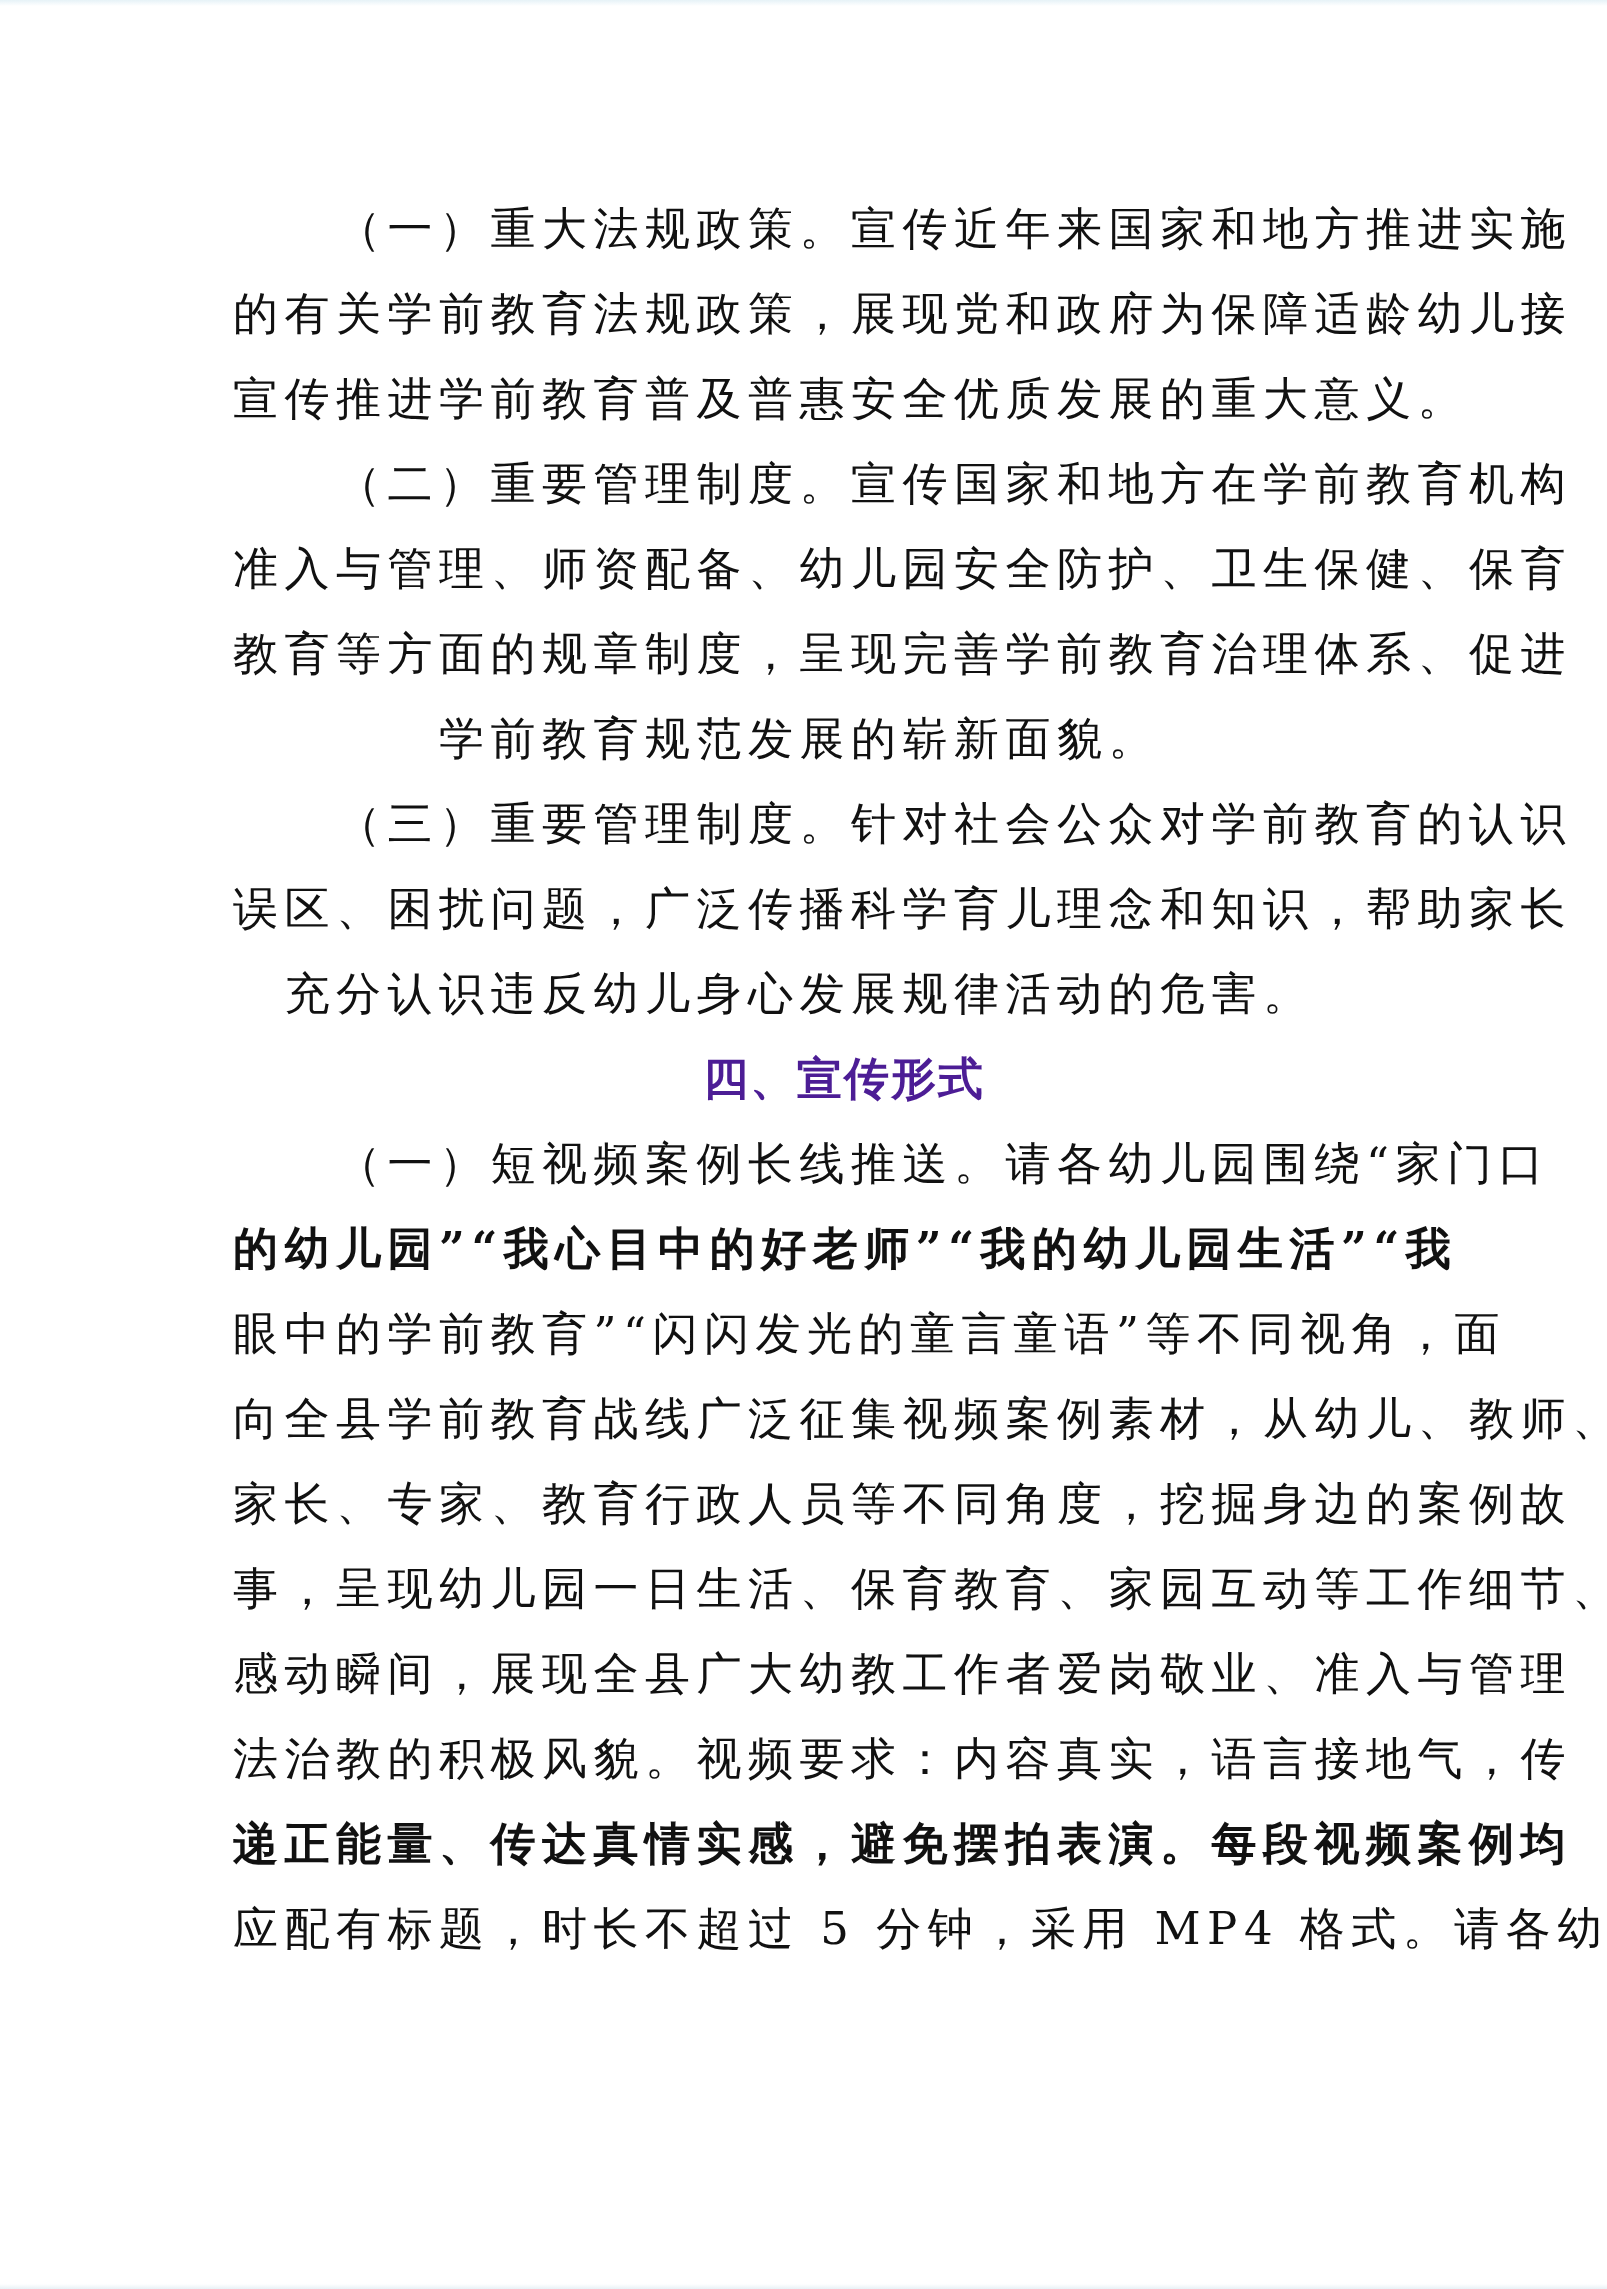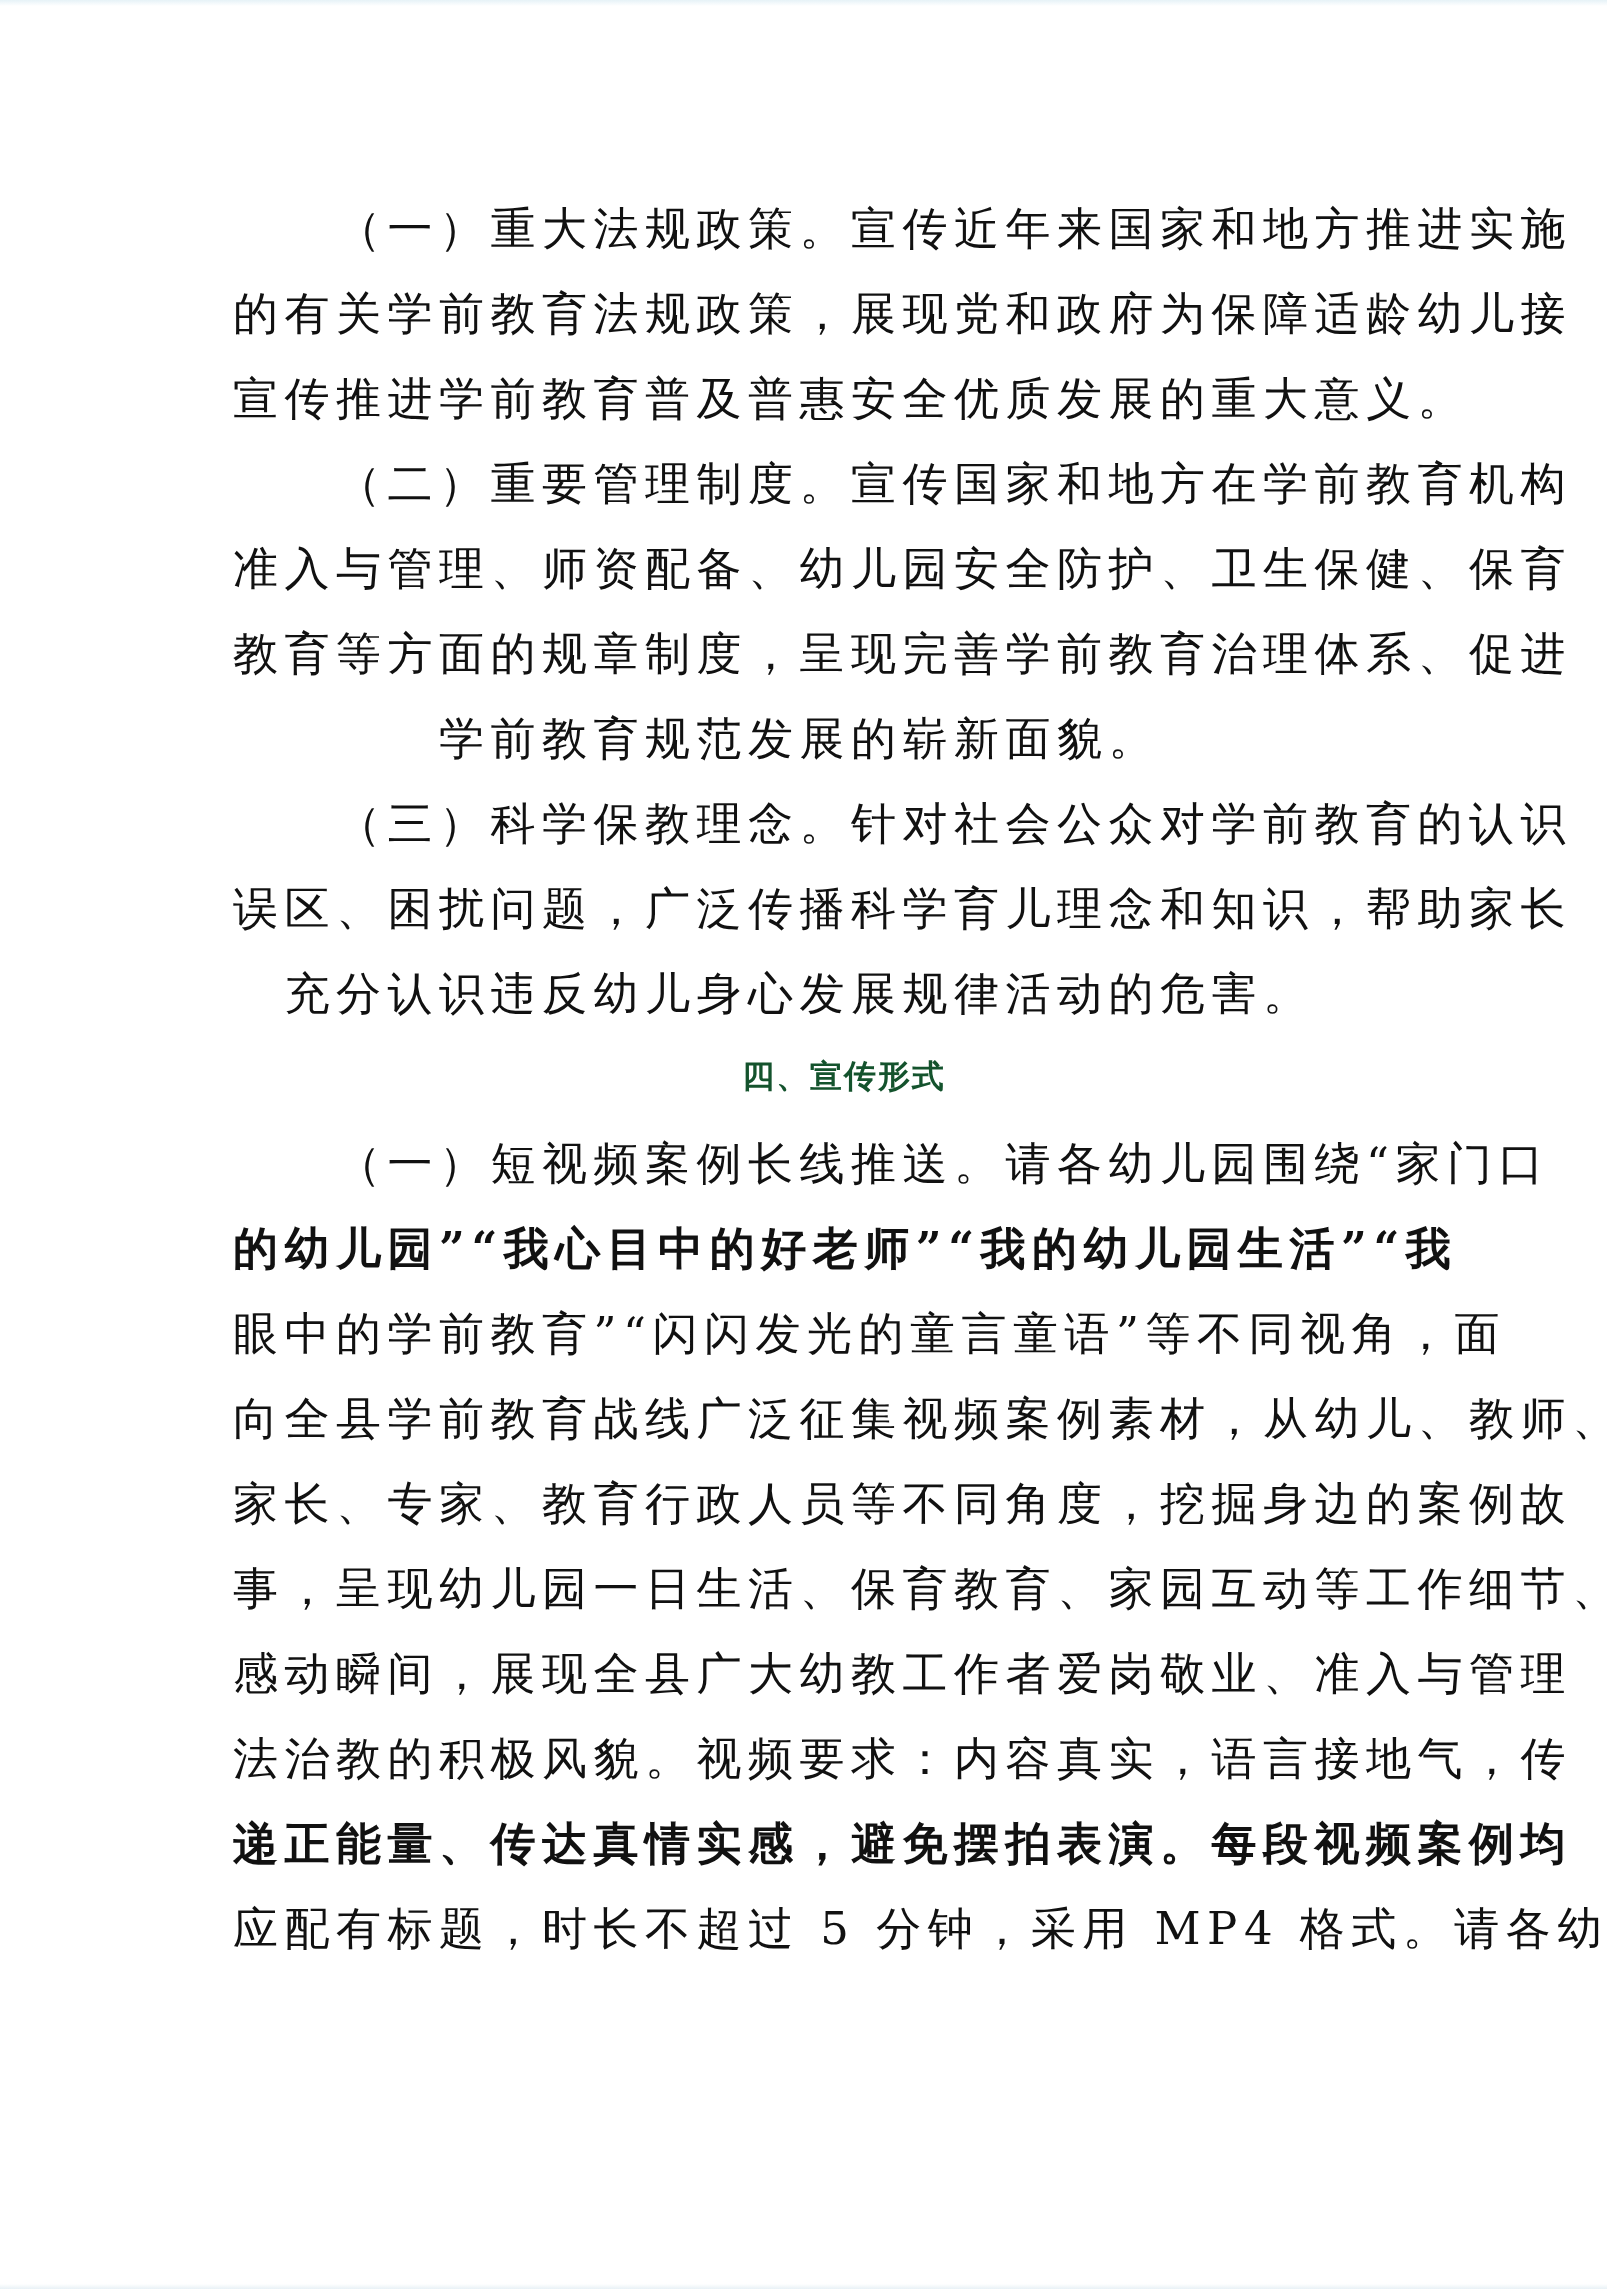--- a/index.html
+++ b/index.html
@@ -51,27 +51,27 @@
       display: block;
       white-space: nowrap;
       height: 85px;
     }
     .line.first {
       padding-left: 103px;
     }
     .heading {
       margin: 0;
       padding-left: 89px;
-      font-family: Liberation Mono, monospace;
+      font-family: Liberation Sans, sans-serif;
       font-weight: bold;
-      font-size: 32px;
+      font-size: 45px;
       line-height: 85px;
       height: 85px;
       letter-spacing: 1.9px;
-      color: #14532d;
+      color: #4c1d95;
     }
     .bold-run {
       font-weight: bold;
     }
   </style>
 </head>
 <body>
 
 <div class="page">
   <div class="scan-edge-top"></div>
@@ -85,21 +85,21 @@
     </div>
 
     <div class="para-block">
       <span class="line first">（二）重要管理制度。宣传国家和地方在学前教育机构</span>
       <span class="line">准入与管理、师资配备、幼儿园安全防护、卫生保健、保育</span>
       <span class="line">教育等方面的规章制度，呈现完善学前教育治理体系、促进</span>
       <span class="line">学前教育规范发展的崭新面貌。</span>
     </div>
 
     <div class="para-block">
-      <span class="line first">（三）科学保教理念。针对社会公众对学前教育的认识</span>
+      <span class="line first">（三）重要管理制度。针对社会公众对学前教育的认识</span>
       <span class="line">误区、困扰问题，广泛传播科学育儿理念和知识，帮助家长</span>
       <span class="line">充分认识违反幼儿身心发展规律活动的危害。</span>
     </div>
 
     <h2 class="heading">四、宣传形式</h2>
 
     <div class="para-block">
       <span class="line first">（一）短视频案例长线推送。请各幼儿园围绕“家门口</span>
       <span class="line bold-run">的幼儿园”“我心目中的好老师”“我的幼儿园生活”“我</span>
       <span class="line">眼中的学前教育”“闪闪发光的童言童语”等不同视角，面</span>

